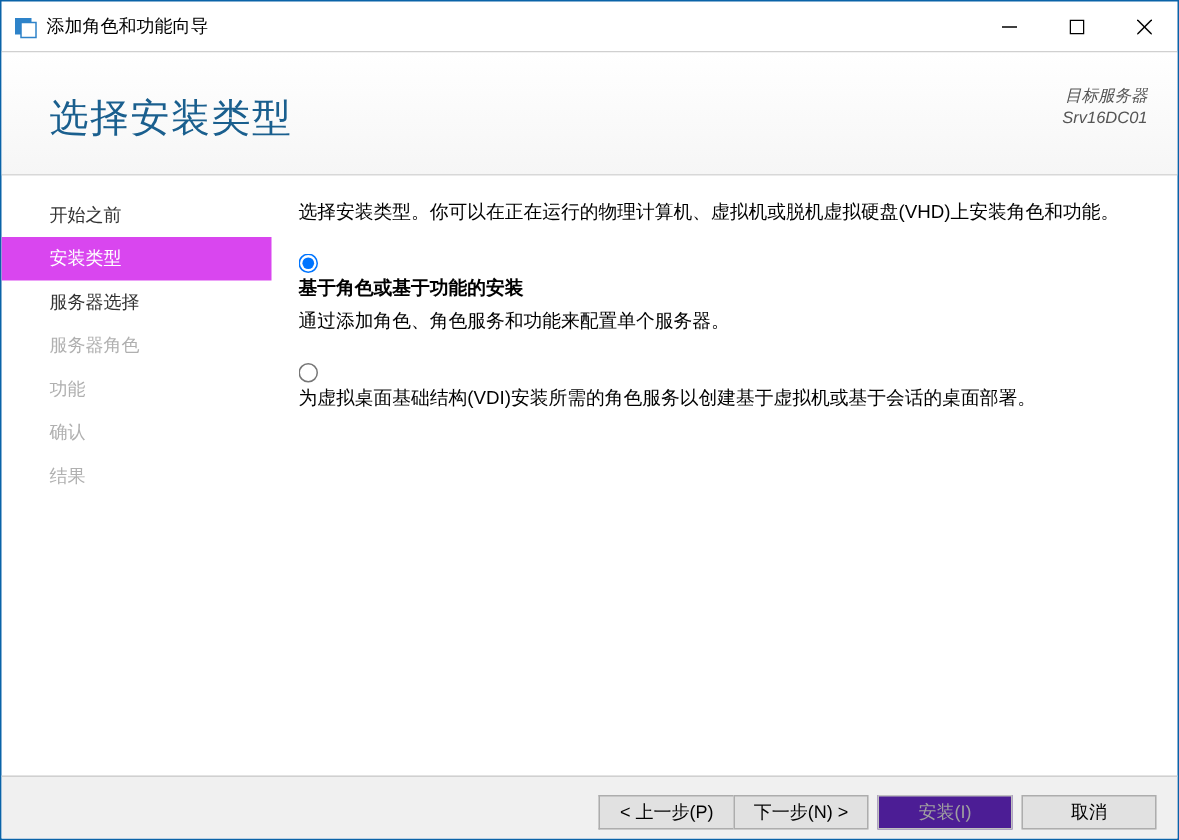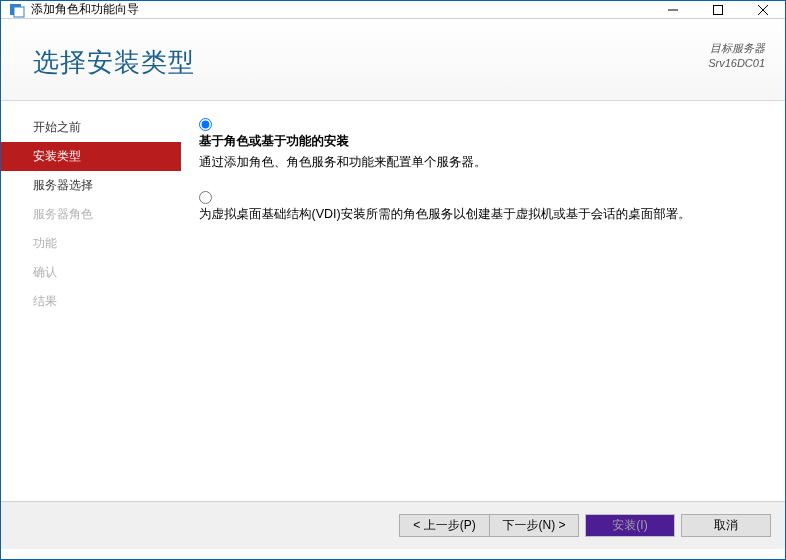--- a/index.html
+++ b/index.html
@@ -7,21 +7,21 @@
   body {
     width:786px; height:560px;
     font-family:"Microsoft YaHei","Segoe UI",sans-serif;
     font-size:12px;
     background:#fff;
     color:#000;
     overflow:hidden;
     border:1px solid #0a63a8;
   }
   .titlebar {
-    height:18px;
+    height:34px;
     display:flex; align-items:center;
     padding:0 0 0 8px;
     border-bottom:1px solid #d0d0d0;
   }
   .titlebar .appicon { width:16px; height:16px; margin-right:6px; }
   .titlebar .title { flex:0 0 auto; font-size:12px; }
   .titlebar .spacer { flex:1; }
   .winbtn {
     width:45px; height:30px;
     display:flex; align-items:center; justify-content:center;
@@ -44,21 +44,21 @@
   .body { display:flex; height:400px; }
   .sidebar {
     width:180px; padding:12px 0 0 0;
   }
   .step {
     padding:6px 16px 6px 32px;
     font-size:12px; color:#333;
     cursor:default;
   }
   
-  .step.current { background:#b91c1c; color:#fff; }
+  .step.current { background:#d946ef; color:#fff; }
   .step.disabled { color:#b0b0b0; }
   .content {
     flex:1; padding:14px 24px 0 18px;
     font-size:12.5px; line-height:1.7;
   }
   .content .intro { margin:0 0 14px 0; }
   .opt { display:flex; align-items:flex-start; margin:0 0 14px 0;flex-direction:column; }
   .opt input[type=radio]{ margin:3px 8px 0 0; }
   .opt .optbody .opttitle { font-weight:700; }
   .opt .optbody .optdesc  { color:#000; }
@@ -123,20 +123,21 @@
     <div class="step">开始之前</div>
     <div class="step current">安装类型</div>
     <div class="step">服务器选择</div>
     <div class="step disabled">服务器角色</div>
     <div class="step disabled">功能</div>
     <div class="step disabled">确认</div>
     <div class="step disabled">结果</div>
   </div>
 
   <div class="content">
+    <p class="intro">选择安装类型。你可以在正在运行的物理计算机、虚拟机或脱机虚拟硬盘(VHD)上安装角色和功能。</p>
 
     <div class="opt">
       <input type="radio" name="insttype" checked="" style="">
       <div class="optbody">
         <div class="opttitle">基于角色或基于功能的安装</div>
         <div class="optdesc">通过添加角色、角色服务和功能来配置单个服务器。</div>
       </div>
     </div>
 
     <div class="opt">

